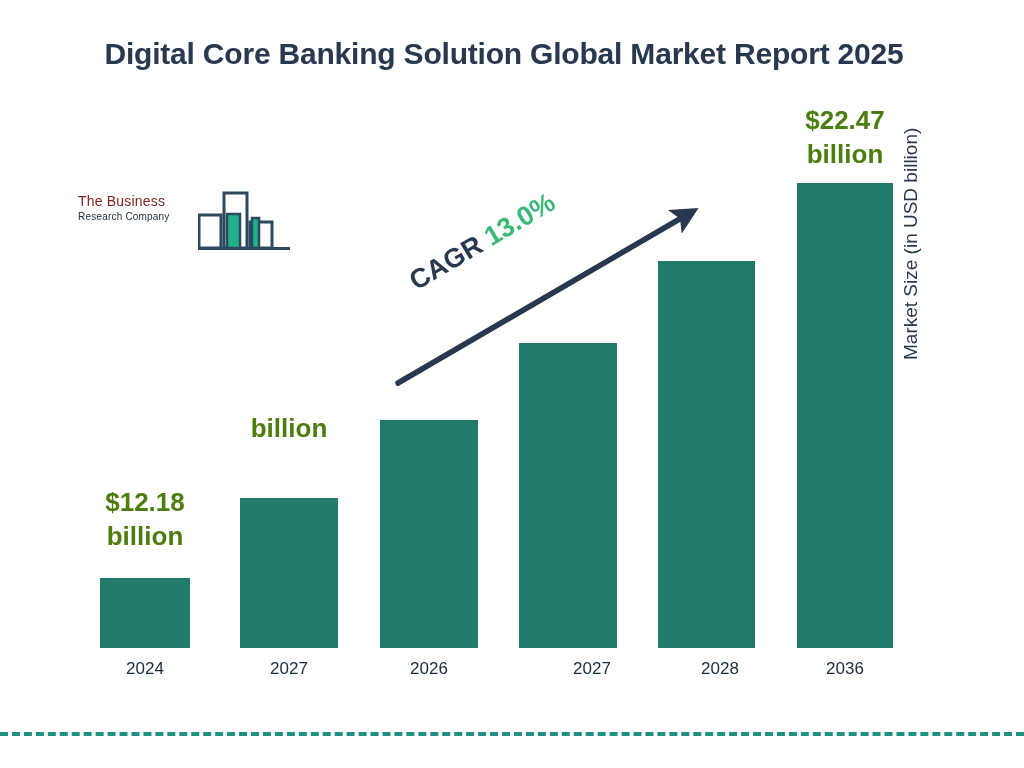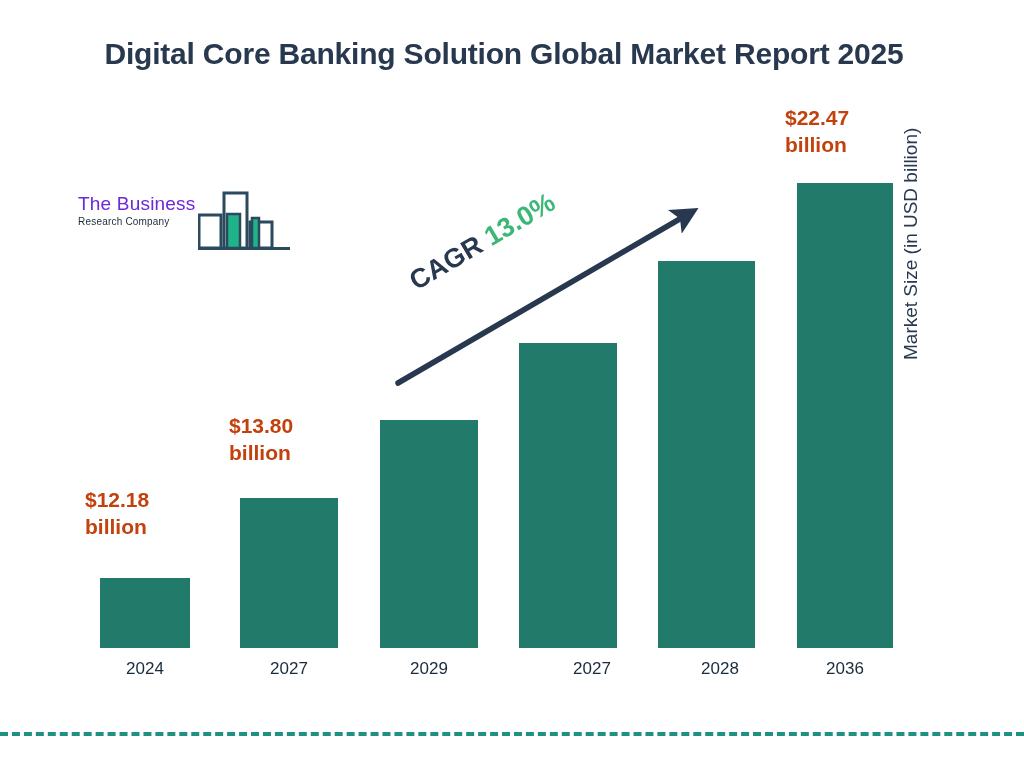--- a/index.html
+++ b/index.html
@@ -33,22 +33,22 @@
     position: absolute;
     left: 78px; top: 188px;
     width: 210px; height: 62px;
   }
   .logo-text {
     position: absolute;
     left: 0; top: 6px;
     width: 128px;
   }
   .logo-line1 {
-    font-size: 19px;
-    color: #6d28d9;
+    font-size: 14px;
+    color: #7f1d1d;
     letter-spacing: 0.2px;
     line-height: 1.05;
     white-space: nowrap;
   }
   .logo-line2 {
     font-size: 10px;
     color: #1b2b3a;
     letter-spacing: 0.2px;
     line-height: 1.2;
     margin-top: 2px;
@@ -59,24 +59,24 @@
     left: 120px; top: 0px;
   }
 
   
   .bar {
     position: absolute;
     background: #227a6b;
   }
   .bar-value {
     position: absolute;
-    text-align: left;
-    font-size: 21px;
+    text-align: center;
+    font-size: 26px;
     font-weight: bold;
-    color: #c2410c;
+    color: #4d7c0f;
     line-height: 1.3;
     white-space: nowrap;
   }
   .x-tick {
     position: absolute;
     text-align: center;
     font-size: 17px;
     color: #1b2b3a;
     top: 659px;
   }
@@ -154,32 +154,31 @@
   <div class="bar" style="left:519px; top:343px; width:98px; height:305px;"></div>
   <div class="bar" style="left:658px; top:261px; width:97px; height:387px;"></div>
   <div class="bar" style="left:797px; top:183px; width:96px; height:465px;"></div>
 
   <div class="bar-value" style="left:85px; top:486px; width:120px;">
     <div>$12.18</div>
     <div>billion</div>
   </div>
 
   <div class="bar-value" style="left:229px; top:412px; width:120px;">
-    <div>$13.80</div>
     <div>billion</div>
   </div>
 
   <div class="bar-value" style="left:785px; top:104px; width:120px;">
     <div>$22.47</div>
     <div>billion</div>
   </div>
 
   <div class="x-tick" style="left:85px; width:120px;">2024</div>
   <div class="x-tick" style="left:229px; width:120px;">2027</div>
-  <div class="x-tick" style="left:369px; width:120px;">2029</div>
+  <div class="x-tick" style="left:369px; width:120px;">2026</div>
   <div class="x-tick" style="left:532px; width:120px;">2027</div>
   <div class="x-tick" style="left:660px; width:120px;">2028</div>
   <div class="x-tick" style="left:785px; width:120px;">2036</div>
 
   <div class="y-axis-title">Market Size (in USD billion)</div>
 
   <svg class="arrow-svg" viewBox="0 0 340 215">
     <defs>
       <marker id="arrowhead" markerWidth="5" markerHeight="5" refX="3.2" refY="2.5" orient="auto">
         <polygon points="0,0 5,2.5 0,5 1.1,2.5" fill="#27384f"></polygon>

